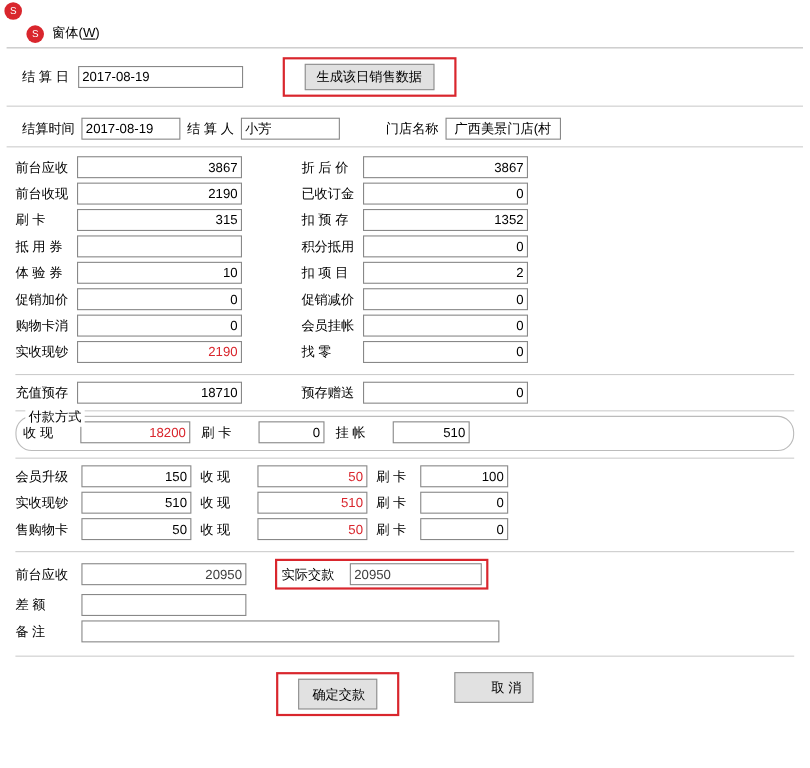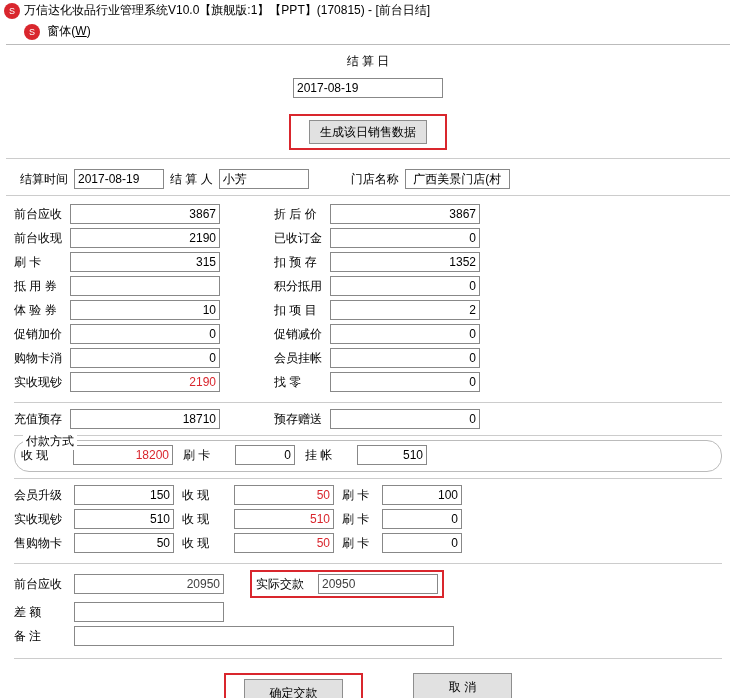--- a/index.html
+++ b/index.html
@@ -30,21 +30,20 @@
   .menu-bar { padding: 2px 6px 4px 24px; font-size: 12px; }
   .menu-bar u { text-decoration: underline; }
   .top-row {
     display: flex;
     align-items: center;
     padding: 8px 14px;
     border-top: 1px solid #bbb;
     border-bottom: 1px solid #ccc;
     margin: 0 6px;
     gap: 8px;
-    flex-direction: column;
   }
   .label { white-space: nowrap; }
   .inp {
     height: 20px;
     border: 1px solid #888;
     padding: 0 3px;
     font-family: inherit;
     font-size: 12px;
     background: #fff;
   }
@@ -100,29 +99,28 @@
     margin: 6px 14px 0;
     padding-bottom: 4px;
   }
   .sub3 .row3 { display: flex; align-items: center; margin-bottom: 4px; gap: 4px; }
   .btn-row {
     display: flex;
     justify-content: center;
     gap: 50px;
     margin-top: 14px;
   }
-  .btn.big { width: 99px; height: 28px; }
+  .btn.big { width: 72px; height: 28px; text-align: right; }
   .highlight-group { border: 2px solid #d9262d; padding: 2px 4px; display: inline-flex; align-items: center; gap: 6px; }
 </style>
 </head>
 <body>
 
 <div class="title-bar">
   <span class="title-icon">S</span>
-  <span>万信达化妆品行业管理系统V10.0【旗舰版:1】【PPT】(170815) - [前台日结]</span>
 </div>
 <div class="menu-bar">
   <span class="title-icon">S</span>
   <span>窗体(<u>W</u>)</span>
 </div>
 
 <div class="top-row">
   <span class="label">结 算 日</span>
   <input class="inp" style="width: 150px;" value="2017-08-19">
   <span style="width:20px;"></span>

